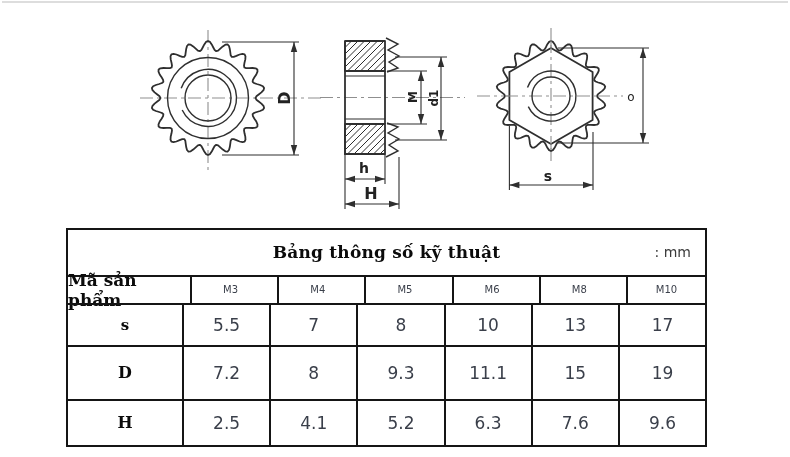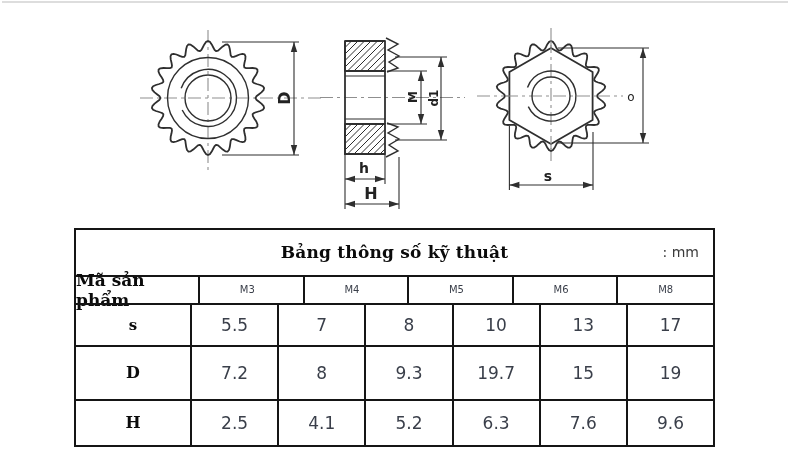--- a/index.html
+++ b/index.html
@@ -10,21 +10,21 @@
   .scan-line{position:absolute;left:2px;top:1px;width:786px;height:2px;background:#d4d4d4;opacity:.8;}
   #drawing-wrap{position:absolute;left:0;top:0;width:790px;height:226px;}
   svg text{font-family:"DejaVu Sans",sans-serif;fill:#222;}
   .dim-big{font-size:16px;font-weight:bold;}
   .dim-med{font-size:14px;font-weight:bold;}
   .dim-sm{font-size:12px;font-weight:bold;}
   .dim-o{font-size:12px;font-weight:normal;}
 
   
   .spec-table{
-    position:absolute;left:74px;top:228px;width:641px;height:219px;
+    position:absolute;left:66px;top:228px;width:641px;height:219px;
     border:2px solid #151515;background:#ffffff;box-sizing:border-box;
     display:flex;flex-direction:column;
   }
   .t-row{display:flex;box-sizing:border-box;border-top:2px solid #151515;}
   .t-row:first-child{border-top:none;}
   .r-title{height:36px;position:relative;align-items:center;justify-content:center;}
   .r-head{height:28px;gap:8px;}
   .r-s{height:42px;}
   .r-d{height:54px;}
   .r-h{flex:1;}
@@ -178,38 +178,39 @@
     <span class="t-unit">: mm</span>
   </div>
 
   <div class="t-row r-head">
     <div class="c c-first rowhdr">Mã sản phẩm</div>
     <div class="c colm">M3</div>
     <div class="c colm">M4</div>
     <div class="c colm">M5</div>
     <div class="c colm">M6</div>
     <div class="c colm">M8</div>
+    <div class="c colm">M10</div>
   </div>
 
   <div class="t-row r-s">
     <div class="c c-first rlabel rlabel-s">s</div>
     <div class="c val">5.5</div>
     <div class="c val">7</div>
     <div class="c val">8</div>
     <div class="c val">10</div>
     <div class="c val">13</div>
     <div class="c val">17</div>
   </div>
 
   <div class="t-row r-d">
     <div class="c c-first rlabel">D</div>
     <div class="c val">7.2</div>
     <div class="c val">8</div>
     <div class="c val">9.3</div>
-    <div class="c val">19.7</div>
+    <div class="c val">11.1</div>
     <div class="c val">15</div>
     <div class="c val">19</div>
   </div>
 
   <div class="t-row r-h">
     <div class="c c-first rlabel">H</div>
     <div class="c val">2.5</div>
     <div class="c val">4.1</div>
     <div class="c val">5.2</div>
     <div class="c val">6.3</div>

